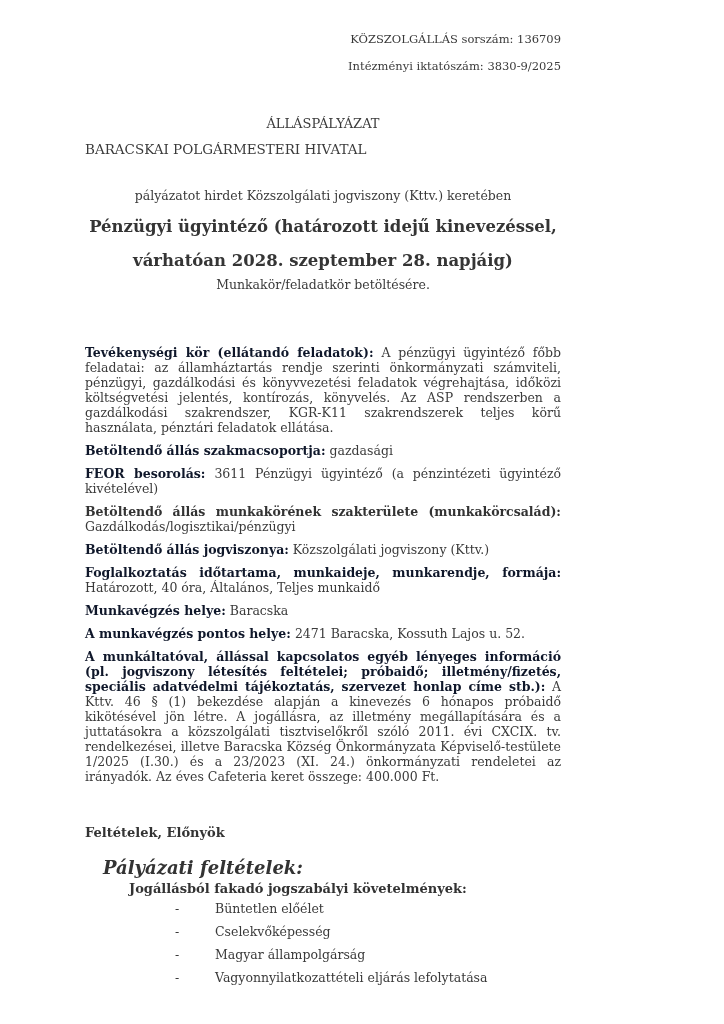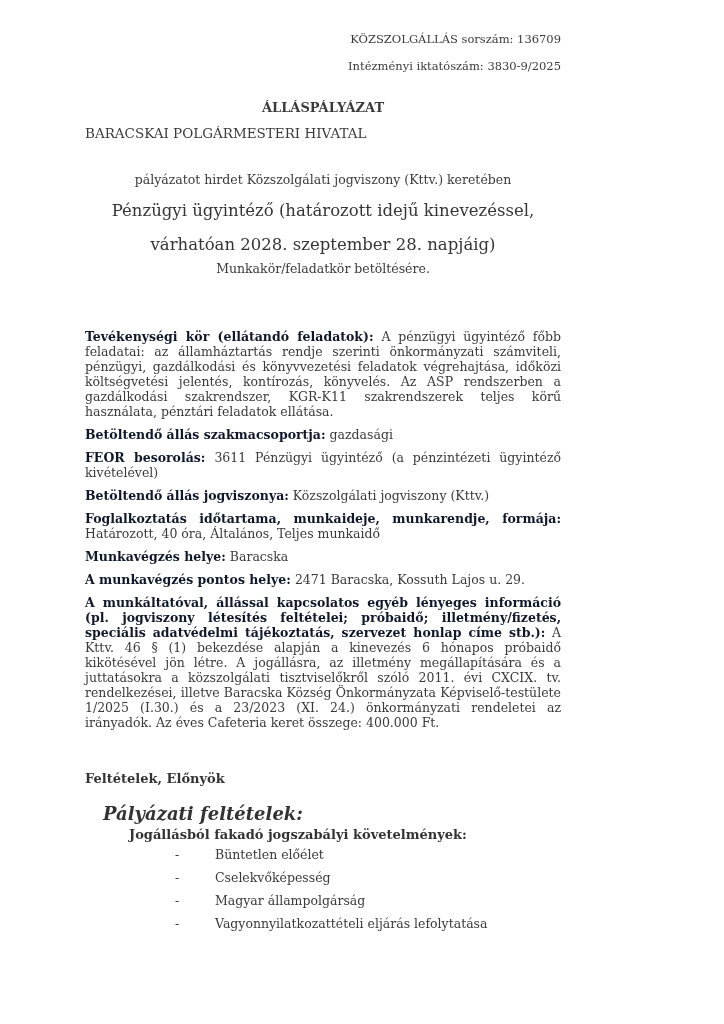--- a/index.html
+++ b/index.html
@@ -11,29 +11,29 @@
     padding: 33px 87px 0 85px;
     background: #ffffff;
     font-family: "DejaVu Serif", "Liberation Serif", serif;
     color: #3a3a3a;
     font-size: 12.5px;
     overflow: hidden;
   }
   .meta { text-align: right; font-size: 11.5px; line-height: 13px; }
   .meta-line2 { margin-top: 14px; }
 
-  .doc-title { margin-top: 28px; text-align: center; font-size: 13px; font-weight: bold; line-height: 14px; }
+  .doc-title { margin-top: 44px; text-align: center; font-size: 13px; font-weight: normal; line-height: 14px; }
   .doc-org   { margin-top: 11px; font-size: 13.5px; line-height: 15px; }
   .doc-intro { margin-top: 32px; text-align: center; font-size: 12.5px; line-height: 14px; }
   .doc-position {
     margin: 7px auto 0 auto;
     max-width: 560px;
     text-align: center;
     font-size: 16.5px;
-    font-weight: normal;
+    font-weight: bold;
     line-height: 34px;
     color: #353535;
   }
   .doc-subtitle { text-align: center; font-size: 12.5px; line-height: 14px; }
 
   .content { margin-top: 53px; }
   .section { margin-bottom: 8px; text-align: justify; line-height: 15px; }
   .label { font-weight: bold; color: #0f172a; }
   .justify-full { text-align: justify; text-align-last: justify; font-weight: bold; color: #333333; }
 
@@ -70,39 +70,43 @@
     <div class="section">
       <span class="label">Betöltendő állás szakmacsoportja:</span>
       <span>gazdasági</span>
     </div>
 
     <div class="section">
       <span class="label">FEOR besorolás:</span>
       <span>3611 Pénzügyi ügyintéző (a pénzintézeti ügyintéző kivételével)</span>
     </div>
 
+    <div class="section">
+      <div class="justify-full">Betöltendő állás munkakörének szakterülete (munkakörcsalád):</div>
+      <div>Gazdálkodás/logisztikai/pénzügyi</div>
+    </div>
 
     <div class="section">
       <span class="label">Betöltendő állás jogviszonya:</span>
       <span>Közszolgálati jogviszony (Kttv.)</span>
     </div>
 
     <div class="section">
       <span class="label">Foglalkoztatás időtartama, munkaideje, munkarendje, formája:</span>
       <span>Határozott, 40 óra, Általános, Teljes munkaidő</span>
     </div>
 
     <div class="section">
       <span class="label">Munkavégzés helye:</span>
       <span>Baracska</span>
     </div>
 
     <div class="section">
       <span class="label">A munkavégzés pontos helye:</span>
-      <span>2471 Baracska, Kossuth Lajos u. 29.</span>
+      <span>2471 Baracska, Kossuth Lajos u. 52.</span>
     </div>
 
     <div class="section">
       <span class="label">A munkáltatóval, állással kapcsolatos egyéb lényeges információ (pl. jogviszony létesítés feltételei; próbaidő; illetmény/fizetés, speciális adatvédelmi tájékoztatás, szervezet honlap címe stb.):</span>
       <span>A Kttv. 46 § (1) bekezdése alapján a kinevezés 6 hónapos próbaidő kikötésével jön létre. A jogállásra, az illetmény megállapítására és a juttatásokra a közszolgálati tisztviselőkről szóló 2011. évi CXCIX. tv. rendelkezései, illetve Baracska Község Önkormányzata Képviselő-testülete 1/2025 (I.30.) és a 23/2023 (XI. 24.) önkormányzati rendeletei az irányadók. Az éves Cafeteria keret összege: 400.000 Ft.</span>
     </div>
 
     <div class="cond-heading">Feltételek, Előnyök</div>
     <div class="cond-sub">Pályázati feltételek:</div>
     <div class="cond-group">Jogállásból fakadó jogszabályi követelmények:</div>

